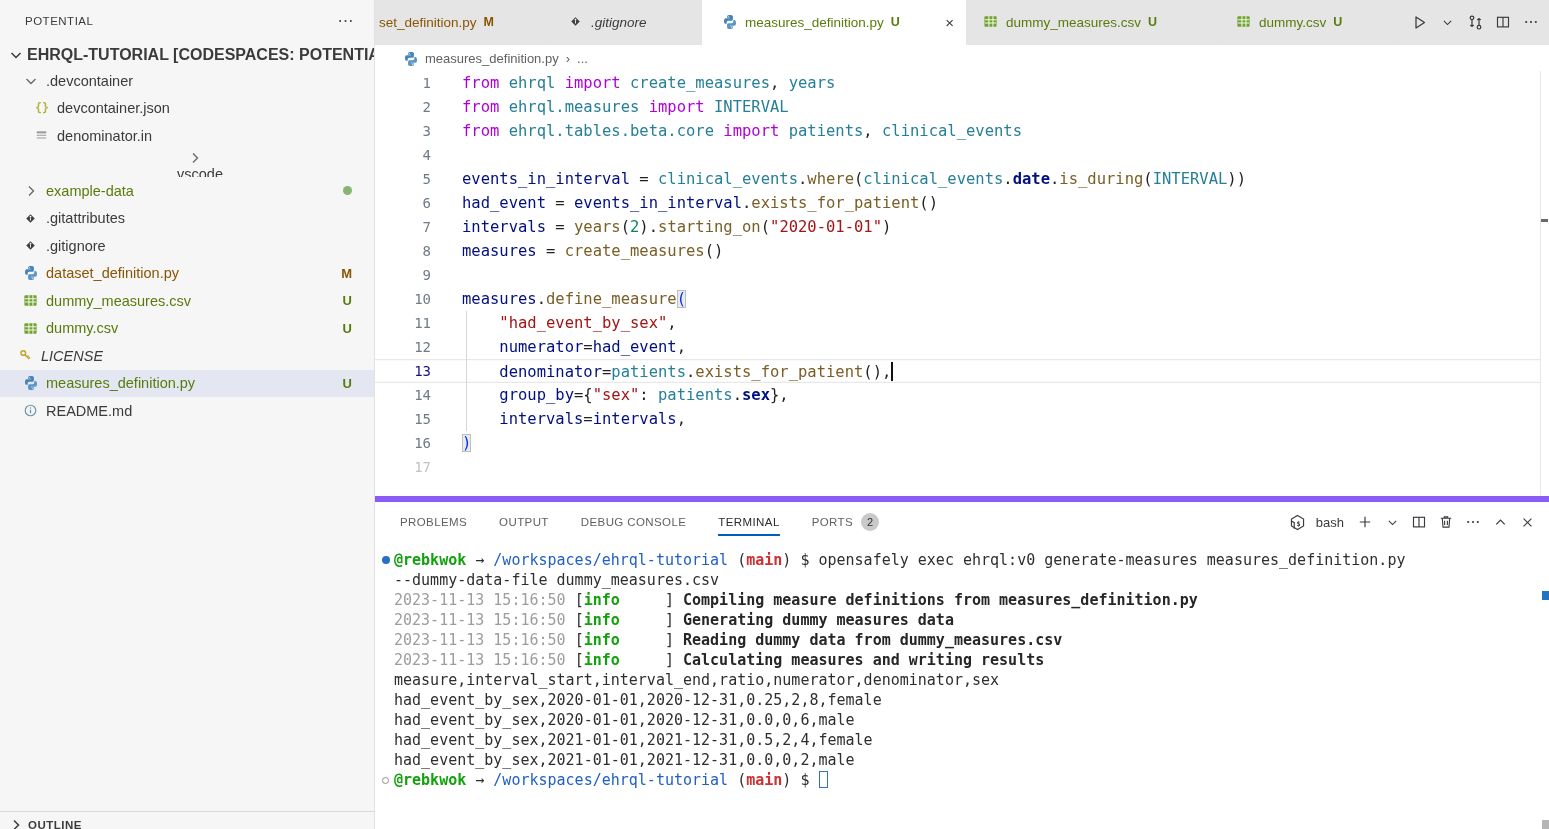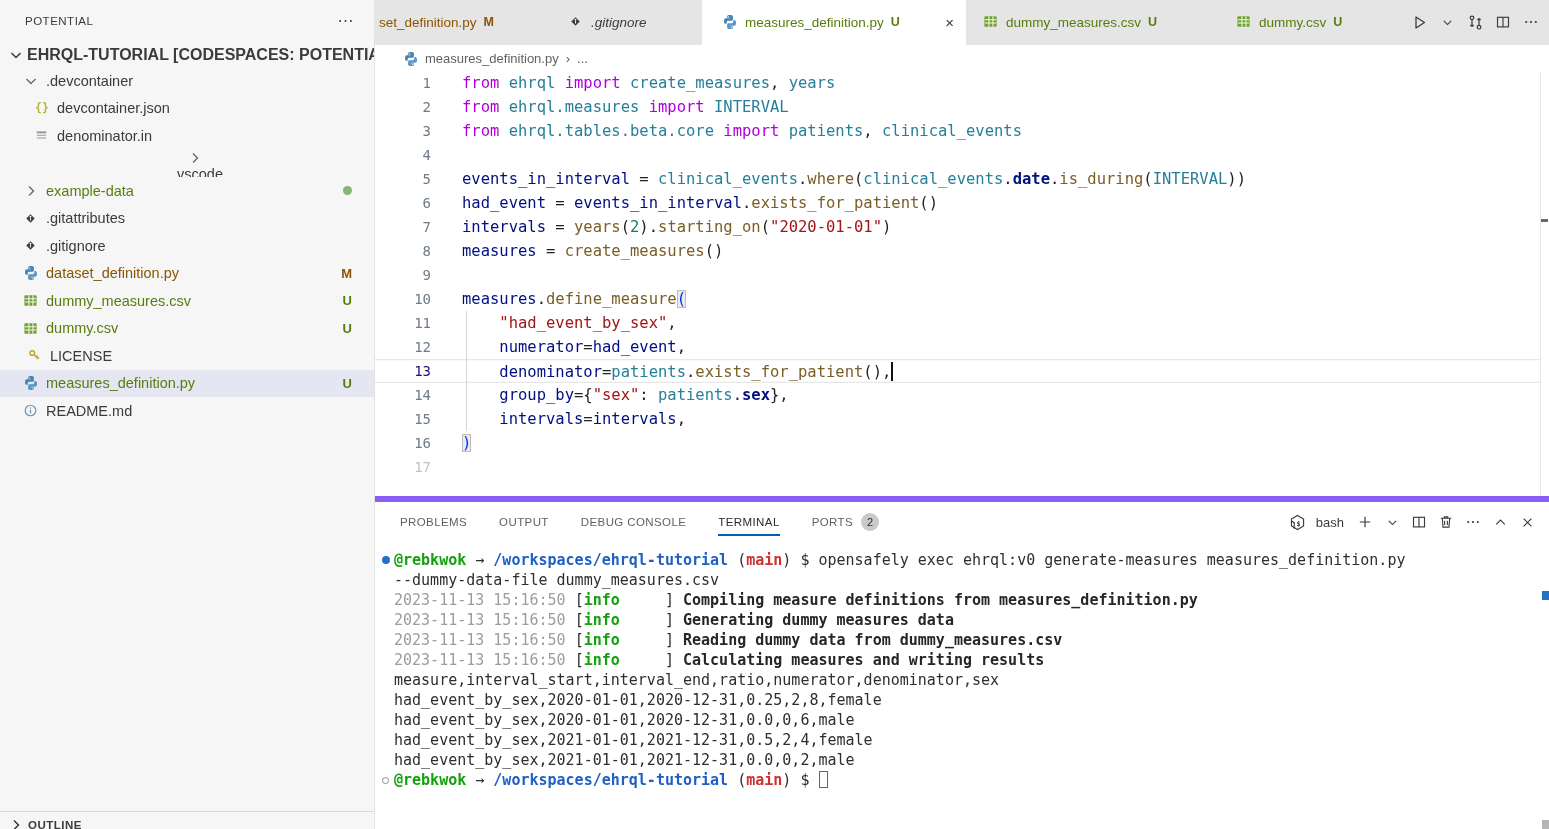--- a/index.html
+++ b/index.html
@@ -87,21 +87,21 @@
   .shell-label { font-size:13px; color:#3b3b3b; margin:0 6px 0 3px; }
 
   
   .terminal { flex:1; padding-top:8px; font-family:"DejaVu Sans Mono",monospace; font-size:15px; position:relative; }
   .tline { height:20px; display:flex; align-items:center; }
   .tgut { width:17px; margin-left:2px; flex:none; display:flex; align-items:center; justify-content:center; }
   .dec-filled { width:8px; height:8px; border-radius:50%; background:#2472c8; }
   .dec-hollow { width:7px; height:7px; border-radius:50%; border:1.3px solid #8f8f8f; }
   .tt { white-space:pre; color:#2e2e2e; }
   .x-p{color:#2e2e2e;} .x-d{color:#9d9d9d;}
-  .x-g{color:#13a10e;font-weight:700;} .x-b{color:#2060c4;font-weight:700;}
+  .x-g{color:#13a10e;font-weight:700;} .x-b{color:#2060c4;font-weight:400;}
   .x-r{color:#cd3131;font-weight:700;} .x-ig{color:#13a10e;font-weight:700;}
   .x-bd{color:#262626;font-weight:700;}
   .tcur { display:inline-block; width:9px; height:17px; border:1.5px solid #2b72c8; vertical-align:-3px; margin-left:1px; }
   .tm-blue { position:absolute; right:0; top:49px; width:7px; height:9px; background:#2273c4; }
   .tm-gray { position:absolute; right:0; top:278px; width:7px; height:14px; background:#b5b5b5; }
 </style>
 </head>
 <body>
 
 <div class="window">
@@ -215,21 +215,21 @@
           <span class="ticon">
             <svg width="15" height="15" viewBox="0 0 16 16">
               <rect x="1.5" y="2.5" width="13" height="11" rx="1" fill="#71a331"></rect>
               <path d="M2 6.2h12M2 9.7h12M6.3 2.5v11M10.6 2.5v11" stroke="#f4f8ee" stroke-width="1.1"></path>
             </svg>
           </span>
           <span class="tlabel c-un">dummy.csv</span>
           <span class="tspacer"></span>
           <span class="tbadge c-un">U</span>
         </div>
-        <div class="trow" style="padding-left: 26px;">
+        <div class="trow" style="padding-left: 17px; font-style: italic;">
           <span class="ticon">
             <svg width="15" height="15" viewBox="0 0 16 16">
               <circle cx="5.6" cy="5.3" r="2.5" fill="none" stroke="#c3a626" stroke-width="1.6"></circle>
               <path d="M7.4 7.1l4.6 4.6M9.8 9.5l1.5-1.4M11.4 11.1l1.4-1.3" stroke="#c3a626" stroke-width="1.6" fill="none"></path>
             </svg>
           </span>
           <span class="tlabel ">LICENSE</span>
           <span class="tspacer"></span>
         </div>
         <div class="trow sel" style="padding-left: 22px;">

